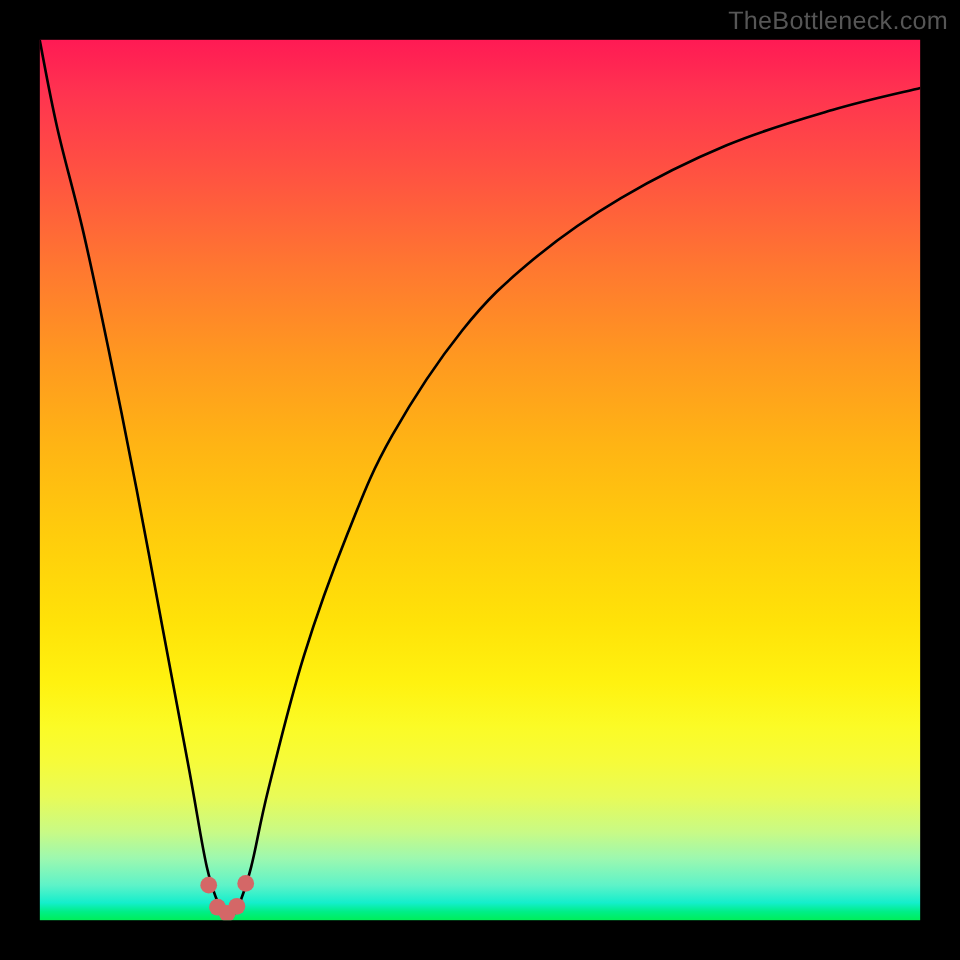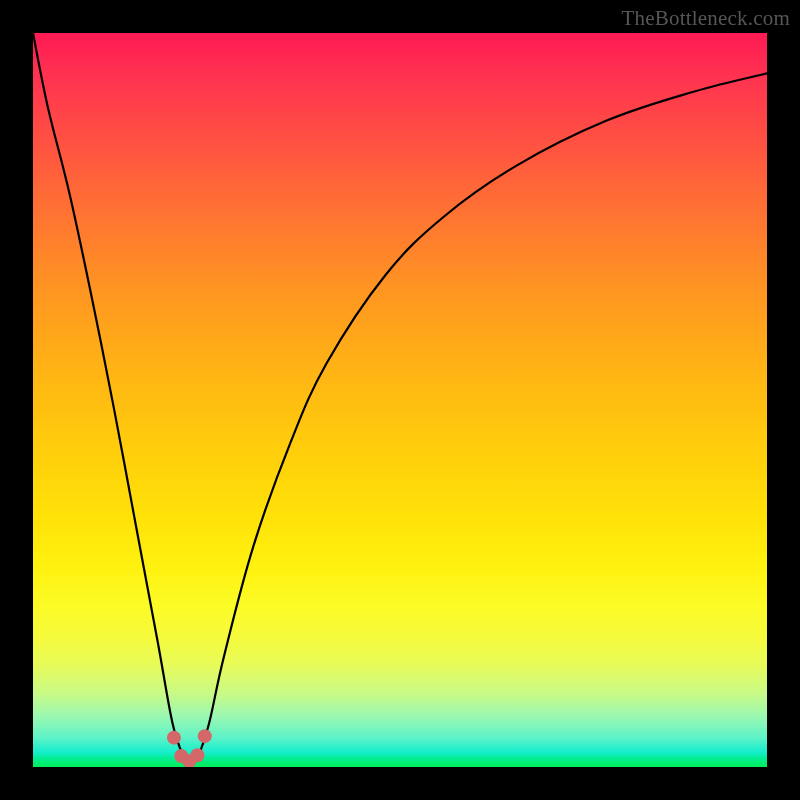--- a/index.html
+++ b/index.html
@@ -62,21 +62,21 @@
     height: 734px;
   }
   .watermark {
     position: absolute;
     top: 6px;
     right: 10px;
     color: #565656;
     font-size: 21px;
     font-weight: 500;
     letter-spacing: 0.2px;
-    font-family: Liberation Serif, serif;
+    font-family: Liberation Sans, sans-serif;
   }
 </style>
 </head>
 <body>
 
 <div class="frame">
 
   <div class="watermark">TheBottleneck.com</div>
 
   <div class="plot-area">

